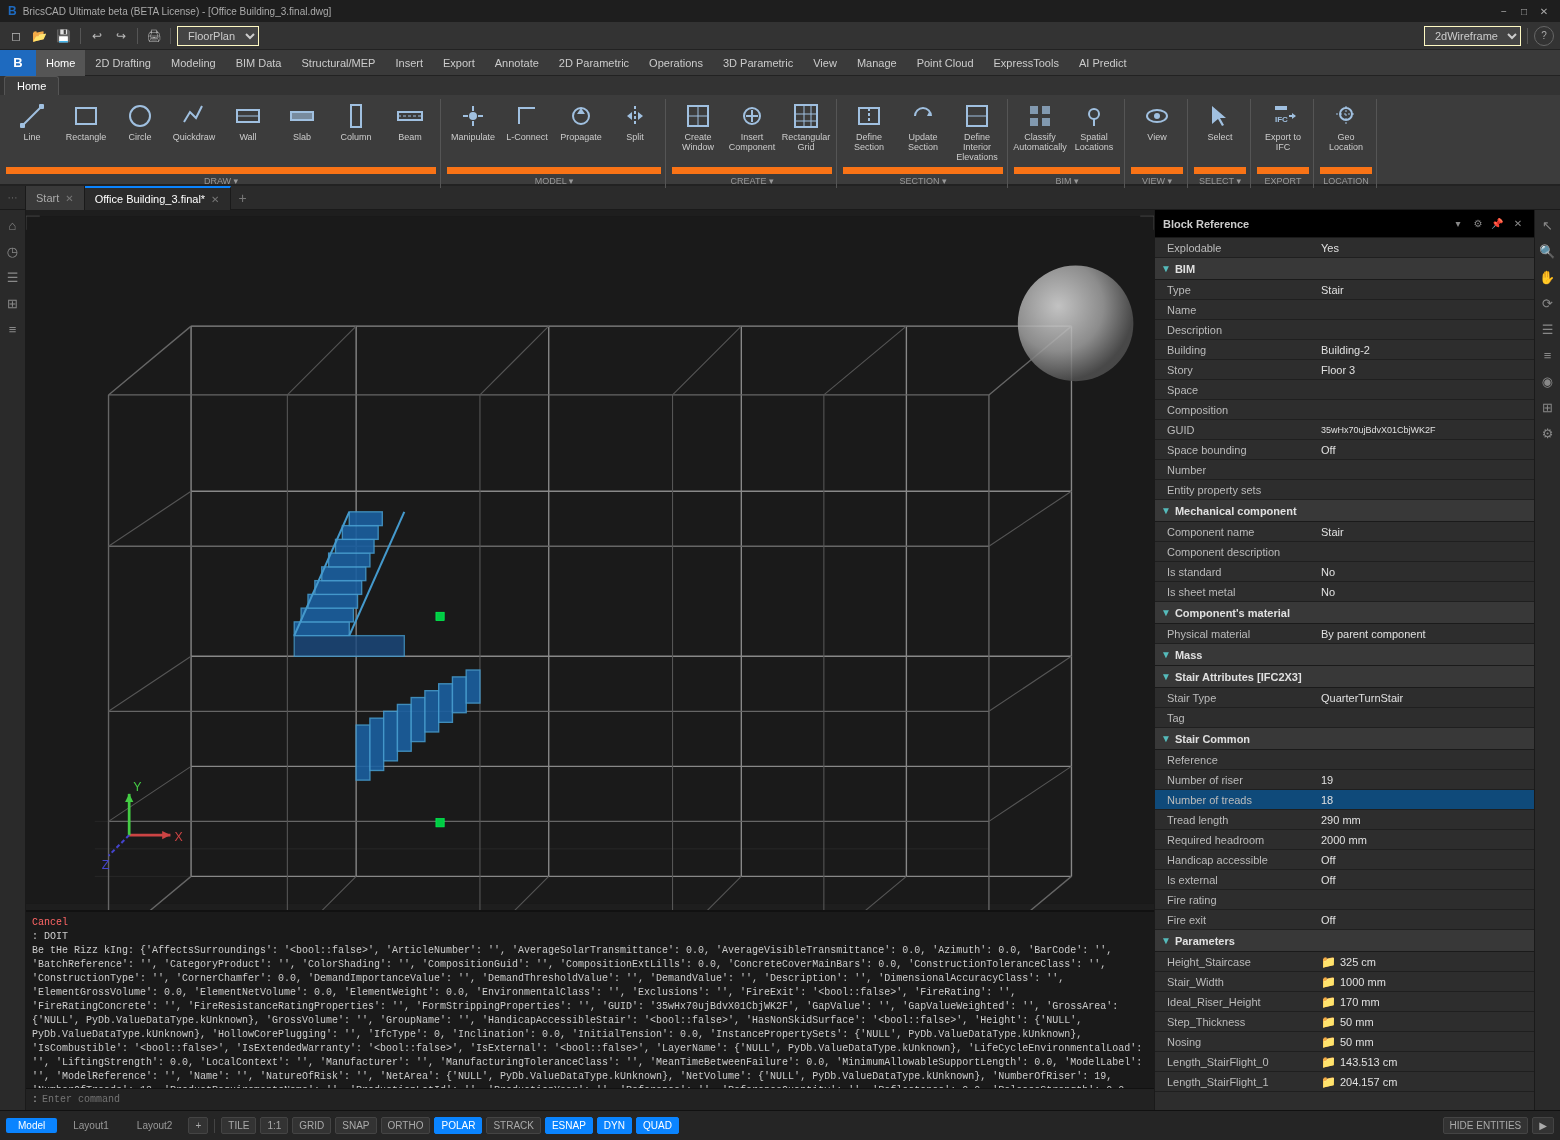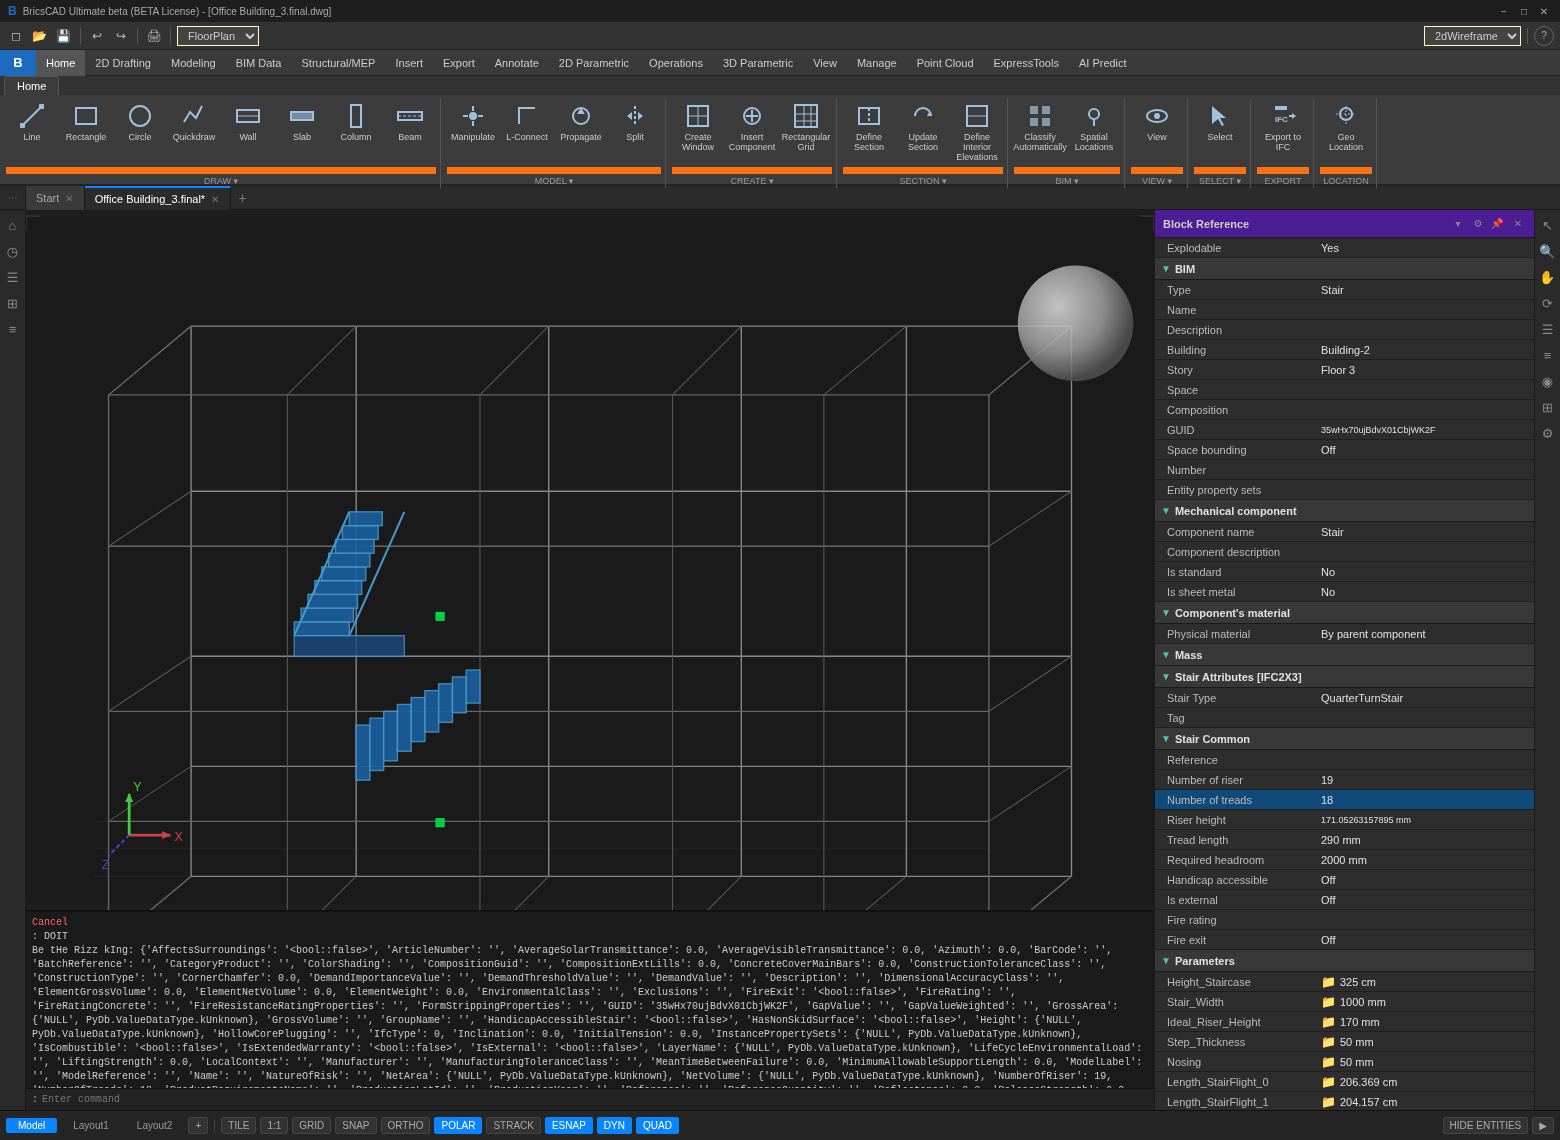--- a/index.html
+++ b/index.html
@@ -46,21 +46,21 @@
     .tab-close { font-size: 10px; color: #777; cursor: pointer; }
     .tab-add { width: 24px; height: 24px; display: flex; align-items: center; justify-content: center; color: #777; cursor: pointer; font-size: 14px; }
 
     
     #viewport-container { flex: 1; display: flex; flex-direction: column; }
     #viewport { flex: 1; background: #1e1e1e; position: relative; overflow: hidden; border: none; }
     #viewport canvas, #viewport svg { width: 100%; height: 100%; }
 
     
     #right-panel { width: 380px; background: #2d2d2d; border-left: 1px solid #1a1a1a; display: flex; flex-direction: column; }
-    #rp-header { height: 28px; background: #4c1d95; display: flex; align-items: center; padding: 0 8px; justify-content: space-between; border-bottom: 1px solid #1a1a1a; }
+    #rp-header { height: 28px; background: #000000; display: flex; align-items: center; padding: 0 8px; justify-content: space-between; border-bottom: 1px solid #1a1a1a; }
     #rp-header .rp-title { font-size: 11px; color: #ccc; font-weight: bold; }
     #rp-header .rp-controls { display: flex; gap: 4px; }
     #rp-header .rp-ctrl { width: 16px; height: 16px; display: flex; align-items: center; justify-content: center; cursor: pointer; color: #888; font-size: 10px; }
 
     #rp-content { flex: 1; overflow-y: auto; font-size: 11px; }
     .prop-row { display: flex; align-items: center; min-height: 20px; border-bottom: 1px solid #1f1f1f; }
     .prop-name { width: 160px; min-width: 160px; padding: 2px 6px 2px 12px; color: #bbb; flex-shrink: 0; }
     .prop-value { flex: 1; padding: 2px 6px; color: #e0e0e0; }
     .prop-section { display: flex; align-items: center; height: 22px; background: #383838; padding: 0 6px; cursor: pointer; border-bottom: 1px solid #1a1a1a; }
     .prop-section .section-icon { color: #5bb; margin-right: 4px; font-size: 10px; }
@@ -740,24 +740,20 @@
         </div>
       <div class="prop-row">
           <div class="prop-name">Number of riser</div>
           <div class="prop-value">19</div>
         </div>
       <div class="prop-row prop-highlight">
           <div class="prop-name">Number of treads</div>
           <div class="prop-value">18</div>
         </div>
       <div class="prop-row">
-          <div class="prop-name">Riser height</div>
-          <div class="prop-value" style="font-size:9px;">171.05263157895 mm</div>
-        </div>
-      <div class="prop-row">
           <div class="prop-name">Tread length</div>
           <div class="prop-value">290 mm</div>
         </div>
       <div class="prop-row">
           <div class="prop-name">Required headroom</div>
           <div class="prop-value">2000 mm</div>
         </div>
       <div class="prop-row">
           <div class="prop-name">Handicap accessible</div>
           <div class="prop-value">Off</div>
@@ -822,21 +818,21 @@
               <span class="folder-icon">📁</span>
               <span>50 mm</span>
             </span>
           </div>
         </div>
       <div class="prop-row">
           <div class="prop-name">Length_StairFlight_0</div>
           <div class="prop-value">
             <span class="prop-value-folder">
               <span class="folder-icon">📁</span>
-              <span>206.369 cm</span>
+              <span>143.513 cm</span>
             </span>
           </div>
         </div>
       <div class="prop-row">
           <div class="prop-name">Length_StairFlight_1</div>
           <div class="prop-value">
             <span class="prop-value-folder">
               <span class="folder-icon">📁</span>
               <span>204.157 cm</span>
             </span>

